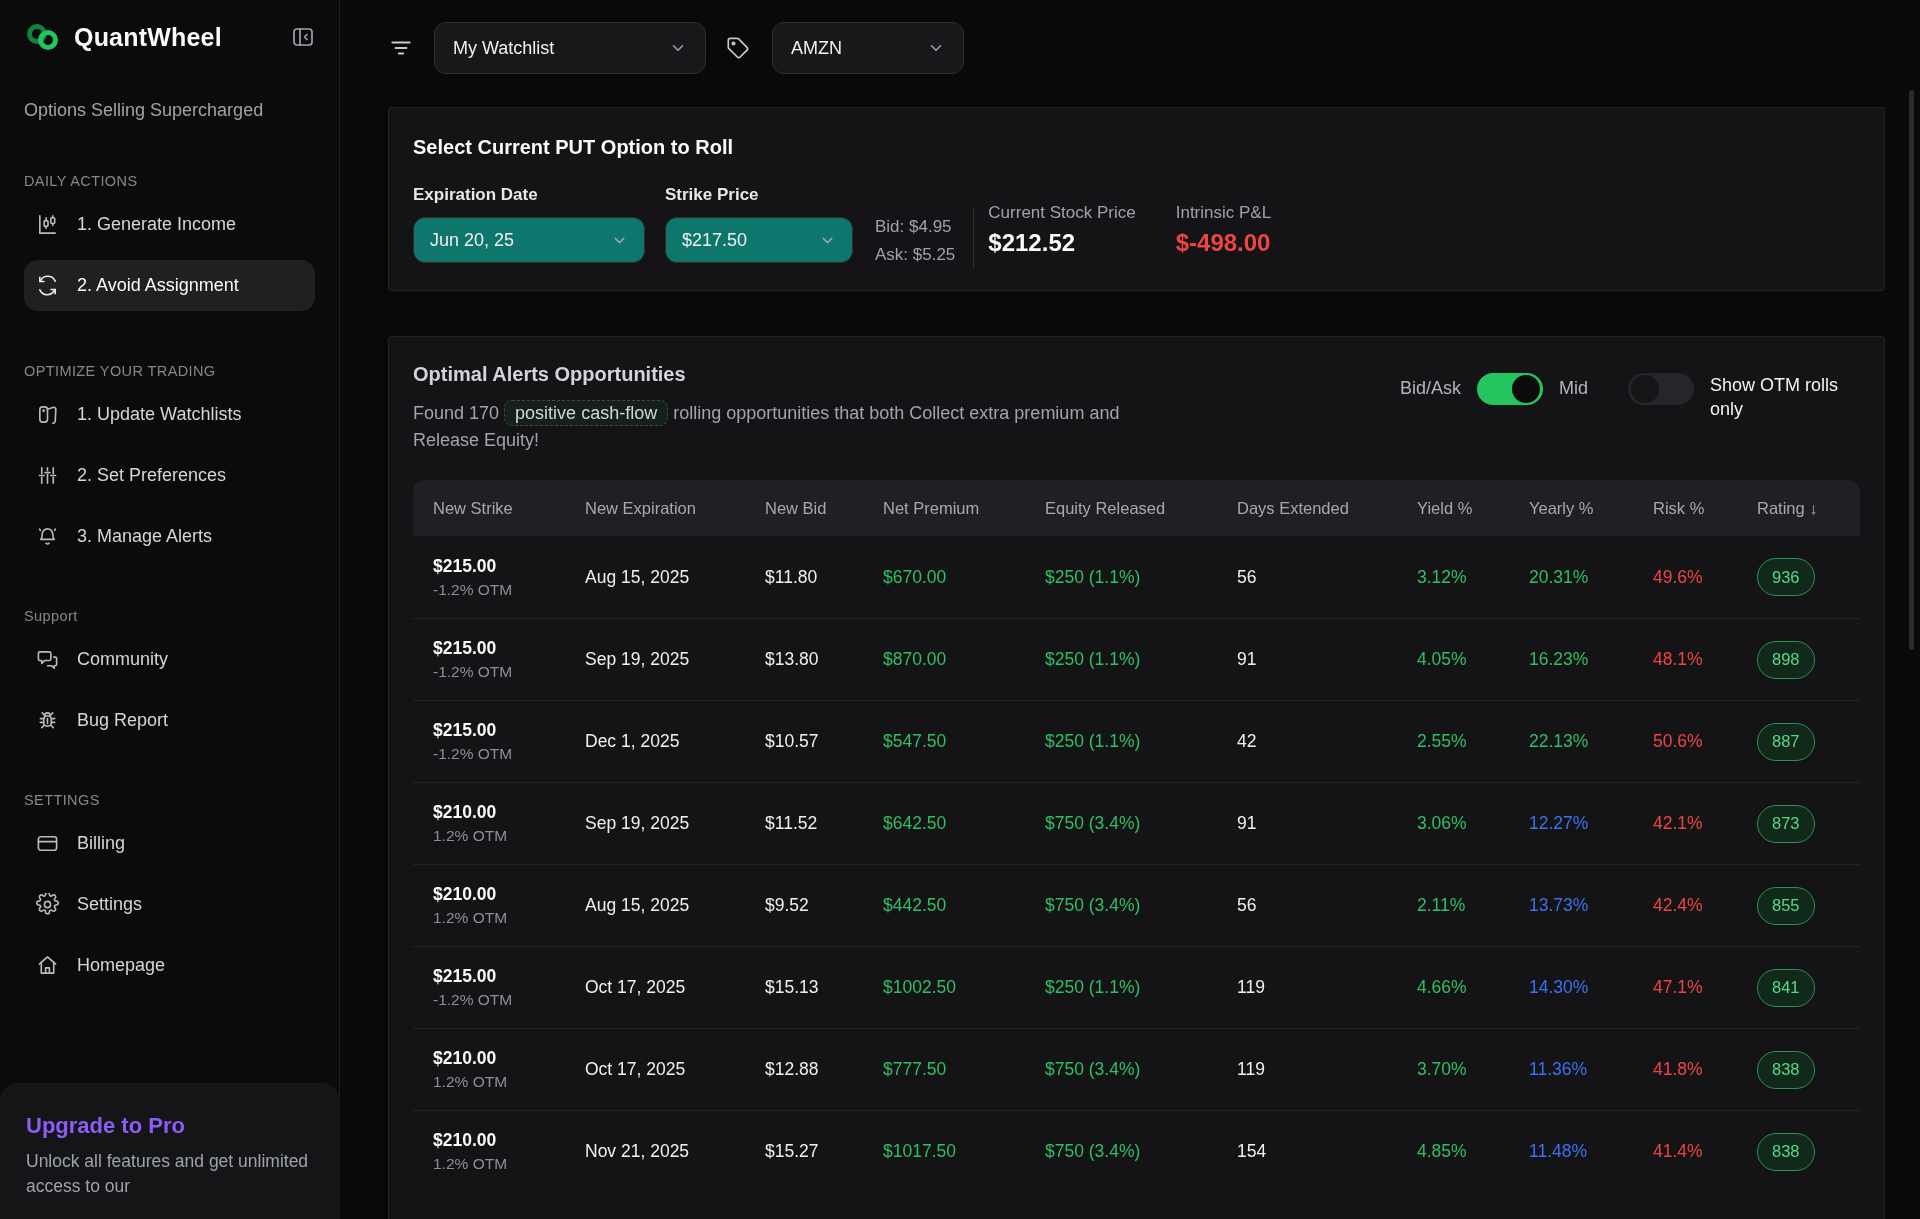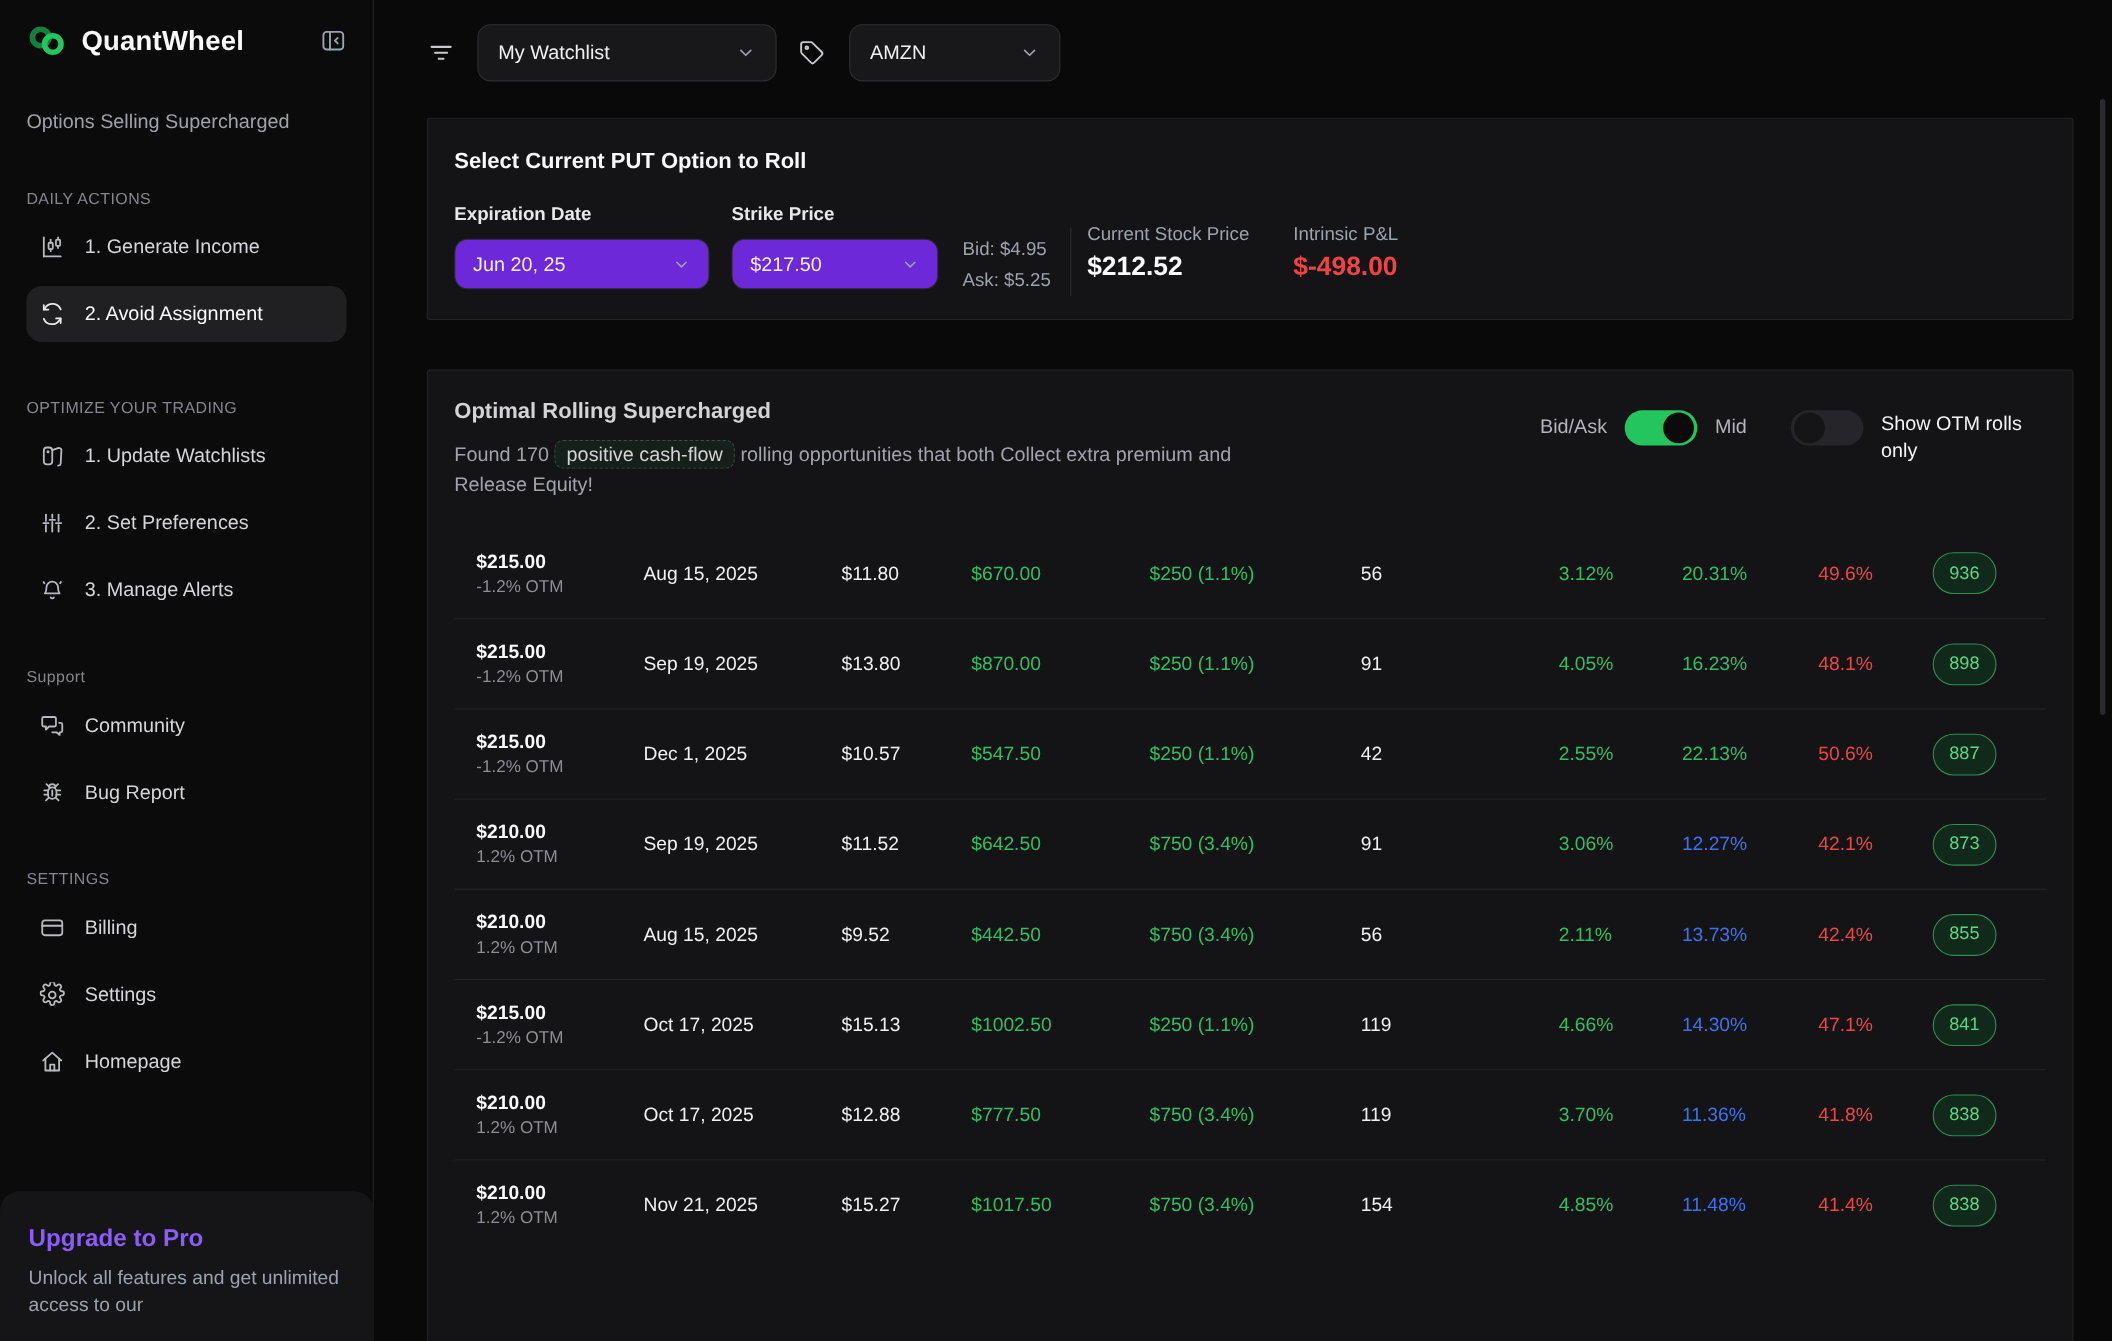--- a/index.html
+++ b/index.html
@@ -86,21 +86,21 @@
   .card.put-card{top:107px;height:184px;padding:28px 24px;}
   .card.opp-card{top:336px;height:960px;padding:26px 24px;}
 
   .card-title{font-size:20px;font-weight:bold;color:#fafafa;}
 
   .put-row{display:flex;margin-top:26px;}
   .field-group{display:flex;flex-direction:column;}
   .field-label{font-size:17px;color:#e8e8ea;font-weight:bold;}
   .field-select{
     margin-top:12px;display:flex;align-items:center;justify-content:space-between;
-    background:#6d28d9;border:1px solid #2c2c30;border-radius:12px;
+    background:#0f766e;border:1px solid #2c2c30;border-radius:12px;
     height:46px;padding:0 16px;cursor:pointer;font-size:18px;color:#f0f0f2;
   }
   .fg-exp{width:232px;}
   .fg-strike{width:188px;margin-left:20px;}
   .bidask{margin-left:22px;margin-top:28px;font-size:17px;color:#9ca3af;line-height:28px;}
   .vdiv{width:1px;background:#2c2c30;height:62px;margin:22px 0 0 18px;}
   .quote-group{margin-left:14px;margin-top:18px;}
   .quote-label{font-size:17px;color:#9ca3af;}
   .quote-value{margin-top:6px;font-size:24px;font-weight:bold;color:#fafafa;}
   .quote-group.pnl{margin-left:40px;}
@@ -370,41 +370,53 @@
       <div class="quote-group pnl">
         <div class="quote-label">Intrinsic P&amp;L</div>
         <div class="quote-value neg">$-498.00</div>
       </div>
     </div>
   </section>
 
   <section class="card opp-card">
     <div class="opp-head">
       <div>
-        <h2 class="opp-title">Optimal Rolling Supercharged</h2>
+        <h2 class="opp-title">Optimal Alerts Opportunities</h2>
         <p class="opp-sub">
           <span>Found 170</span>
           <span class="cf-badge">positive cash-flow</span>
           <span>rolling opportunities that both Collect extra premium and Release Equity!</span>
         </p>
       </div>
       <div class="opp-controls">
         <span class="ctrl-label">Bid/Ask</span>
         <div class="toggle on">
             <div class="knob"></div>
           </div>
         <span class="ctrl-label">Mid</span>
         <div class="toggle off" style="margin-left:24px;">
             <div class="knob"></div>
           </div>
         <span class="ctrl-label bright">Show OTM rolls only</span>
       </div>
     </div>
 
     <div class="table">
+      <div class="t-head">
+          <div class="th">New Strike</div>
+          <div class="th">New Expiration</div>
+          <div class="th">New Bid</div>
+          <div class="th">Net Premium</div>
+          <div class="th">Equity Released</div>
+          <div class="th">Days Extended</div>
+          <div class="th">Yield %</div>
+          <div class="th">Yearly %</div>
+          <div class="th">Risk %</div>
+          <div class="th">Rating ↓</div>
+        </div>
       <div>
           <div class="t-row">
             <div>
               <div class="strike-main">$215.00</div>
               <div class="strike-otm">-1.2% OTM</div>
             </div>
             <div class="c-white">Aug 15, 2025</div>
             <div class="c-white">$11.80</div>
             <div class="c-green">$670.00</div>
             <div class="c-green">$250 (1.1%)</div>

